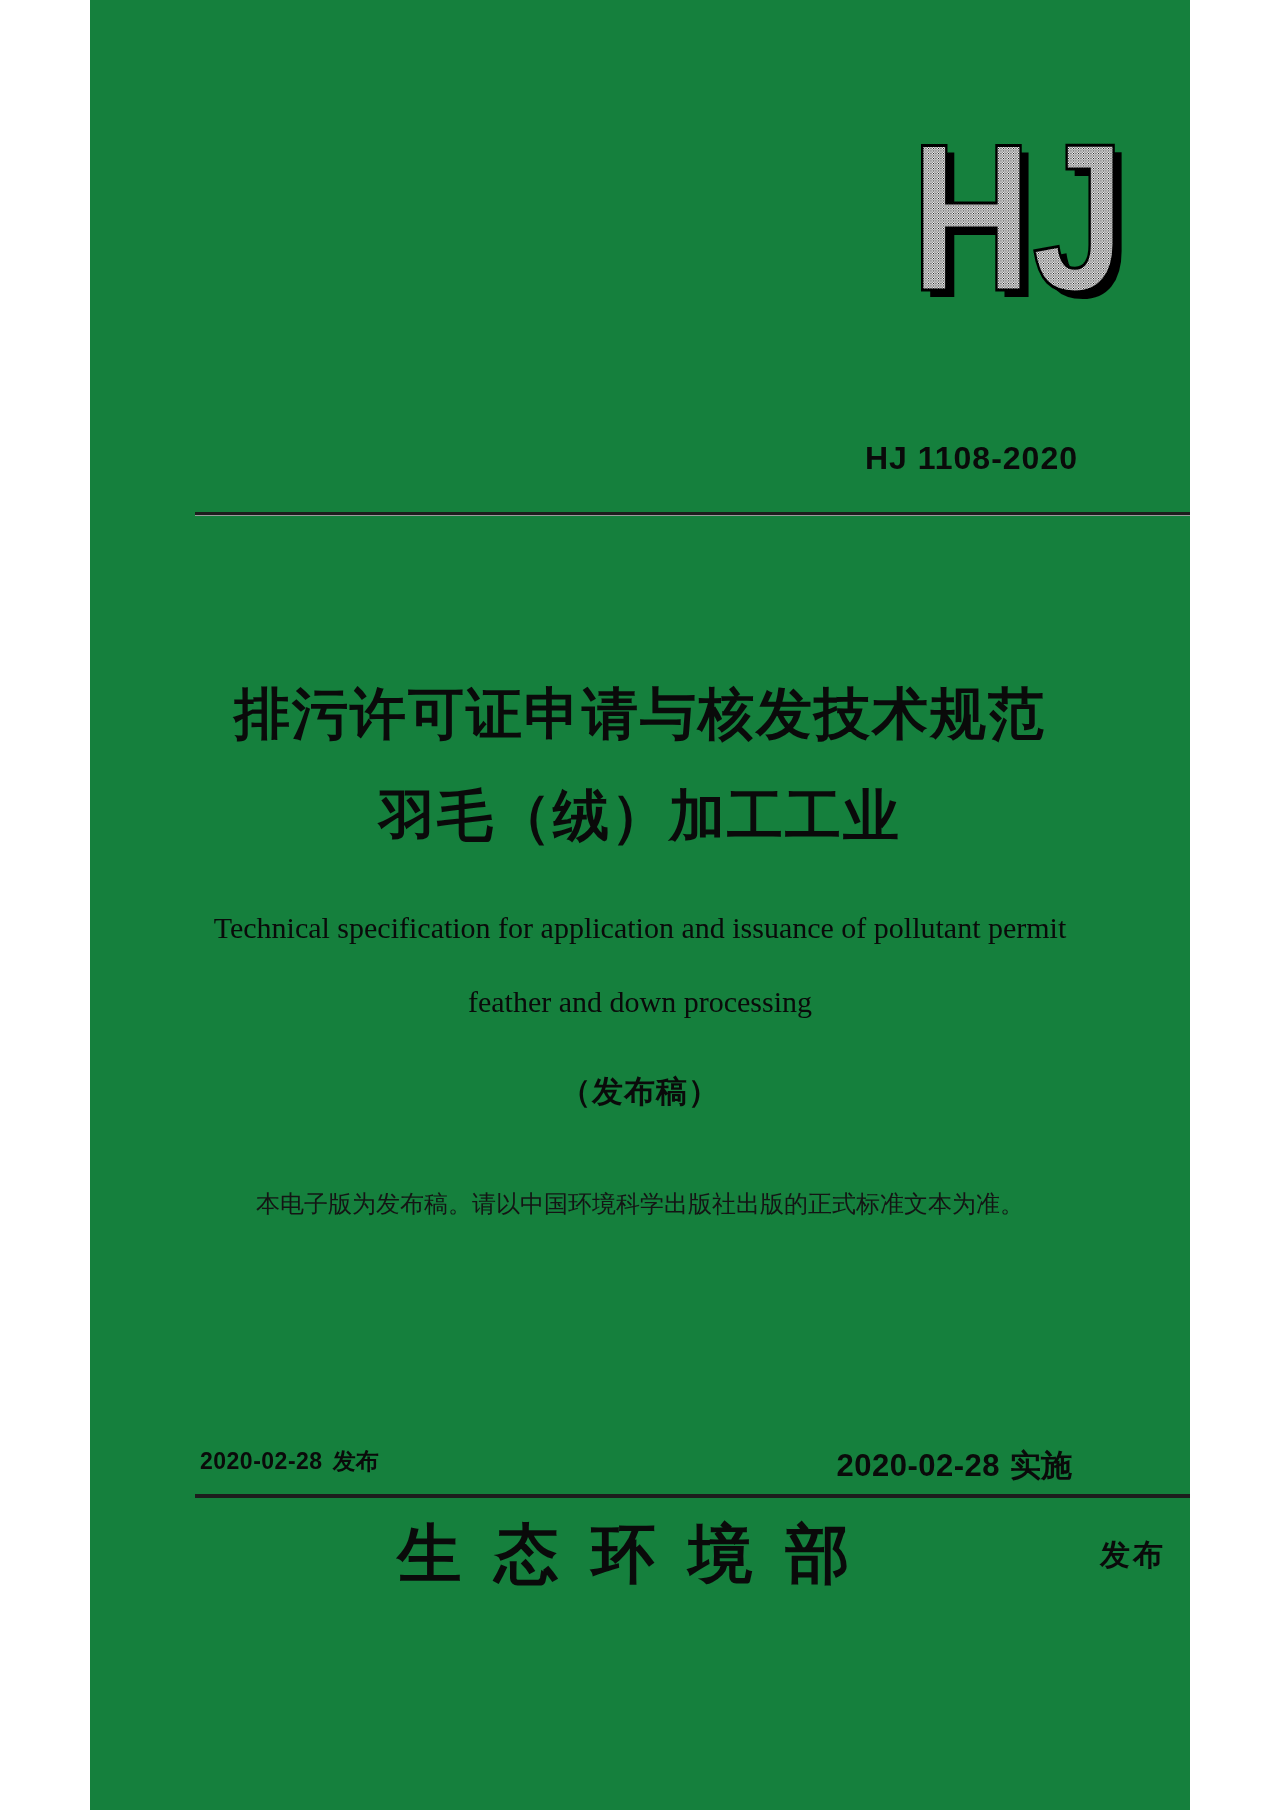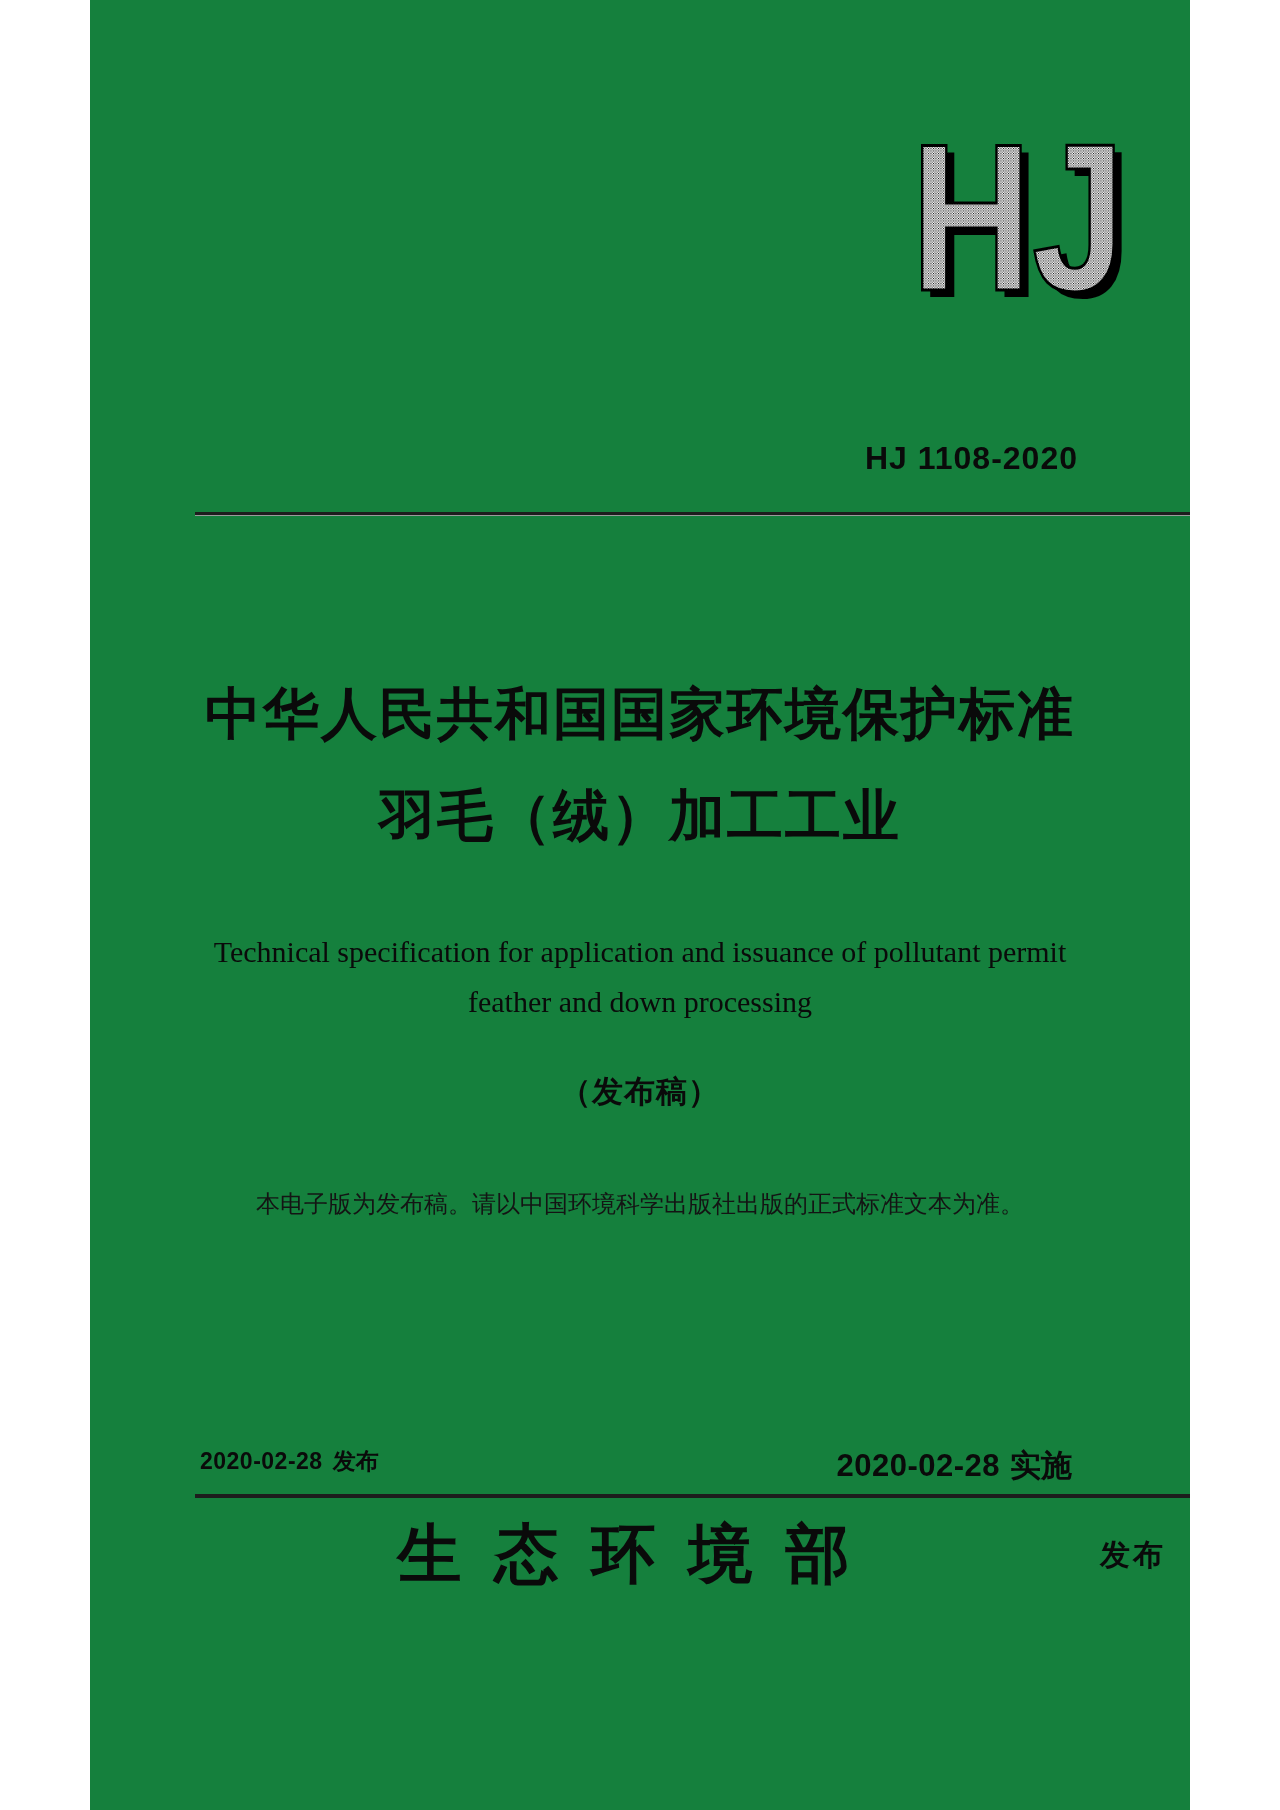--- a/index.html
+++ b/index.html
@@ -64,21 +64,21 @@
   .title-zh.line2 { top: 788px; }
   .title-en {
     position: absolute;
     left: 0;
     width: 100%;
     text-align: center;
     font-family: "Liberation Serif", serif;
     font-size: 30px;
     line-height: 1.2;
   }
-  .title-en.line1 { top: 934px; }
+  .title-en.line1 { top: 910px; }
   .title-en.line2 { top: 984px; }
   .draft-label {
     position: absolute;
     left: 0;
     width: 100%;
     top: 1076px;
     text-align: center;
     font-size: 31px;
     font-weight: bold;
     letter-spacing: 1px;
@@ -168,21 +168,21 @@
       <text x="11" y="159" textLength="214" lengthAdjust="spacingAndGlyphs" fill="#000000">HJ</text>
       <text x="3" y="152" textLength="214" lengthAdjust="spacingAndGlyphs" fill="url(#hatch-dots)" stroke="#000000" stroke-width="3">HJ</text>
     </g>
   </svg>
 
 
   <div class="std-number">HJ 1108-2020</div>
 
   <div class="rule-top"></div>
 
-  <div class="title-zh line1">中华人民共和国国家环境保护标准</div>
+  <div class="title-zh line1">排污许可证申请与核发技术规范</div>
   <div class="title-zh line2">羽毛（绒）加工工业</div>
 
   <div class="title-en line1">Technical specification for application and issuance of pollutant permit</div>
   <div class="title-en line2">feather and down processing</div>
 
   <div class="draft-label">（发布稿）</div>
 
   <div class="edition-note">本电子版为发布稿。请以中国环境科学出版社出版的正式标准文本为准。</div>
 
   <div class="date-left">

